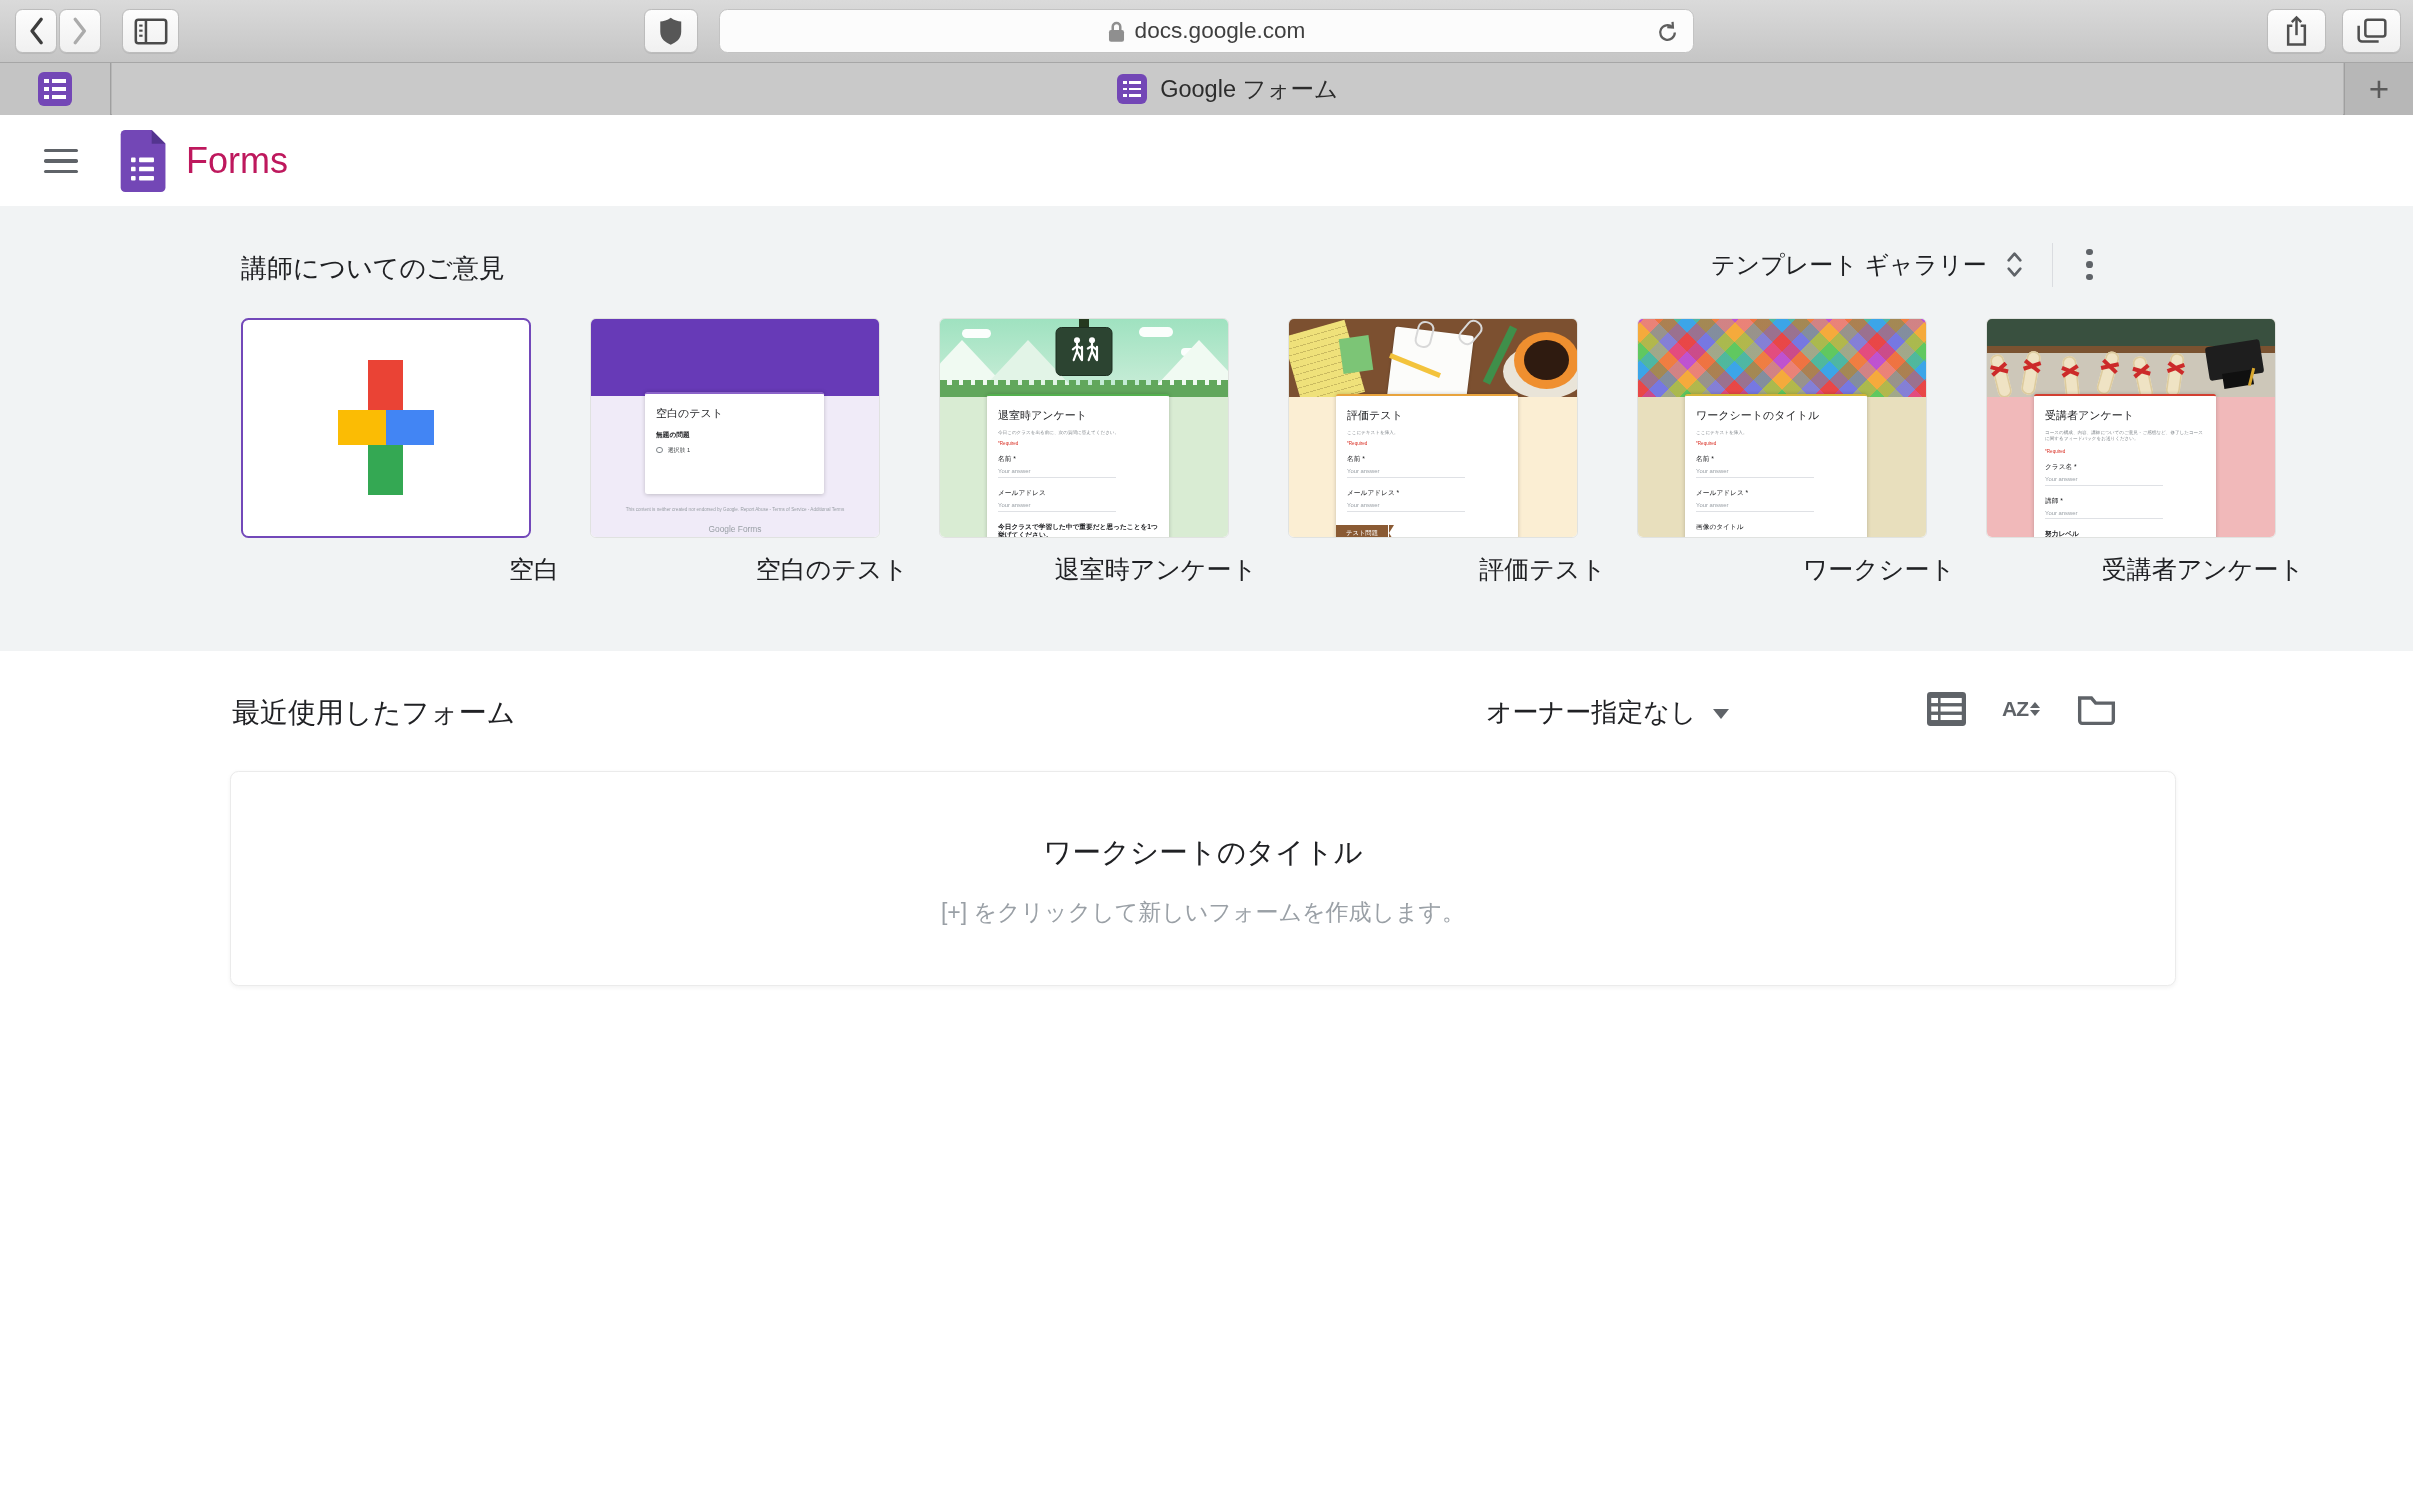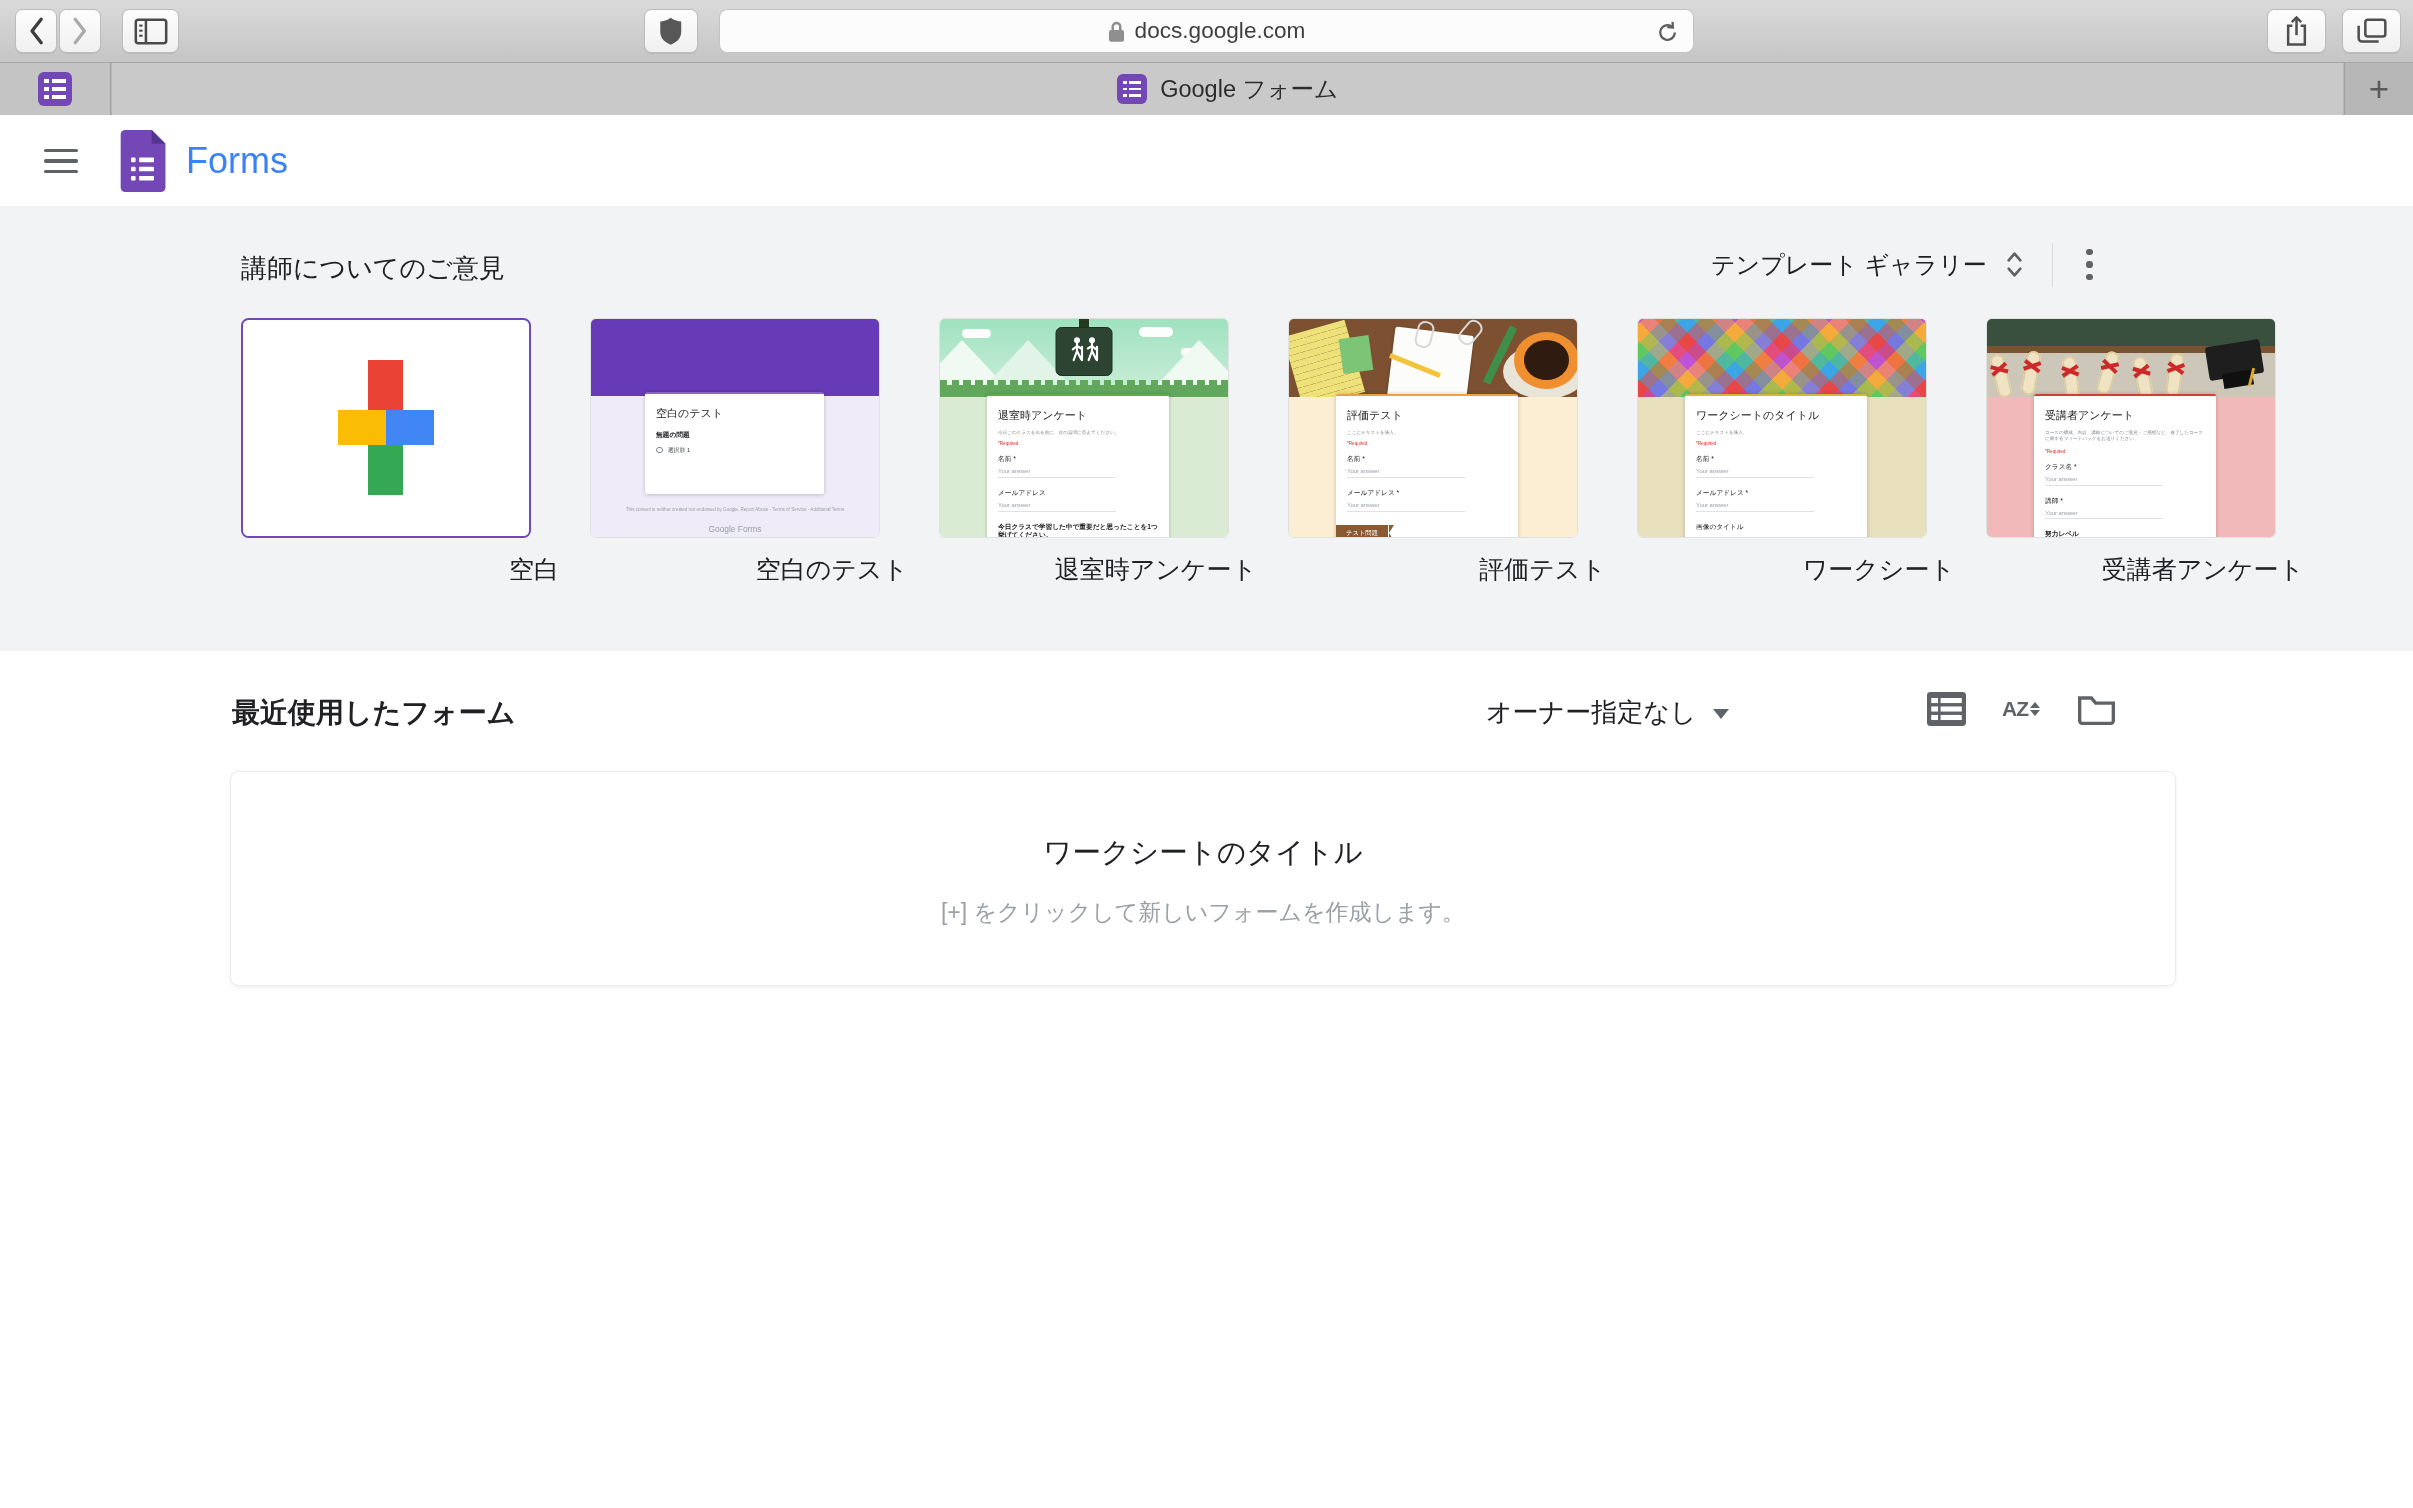--- a/index.html
+++ b/index.html
@@ -41,21 +41,21 @@
     background:linear-gradient(#fff 0 18%, transparent 18% 41%, #fff 41% 59%, transparent 59% 82%, #fff 82% 100%); }
   .favicon::after { content:""; position:absolute; left:40%; top:22%; width:41%; height:56%;
     background:linear-gradient(#fff 0 18%, transparent 18% 41%, #fff 41% 59%, transparent 59% 82%, #fff 82% 100%); }
 
   
   .gheader { position:absolute; top:115px; left:0; right:0; height:91px; background:#fff; }
   .hamburger { position:absolute; left:44px; top:28.5px; width:40px; height:35px; border:none; background:none;
     display:flex; flex-direction:column; justify-content:center; gap:6.7px; cursor:pointer; }
   .hamburger i { display:block; width:34px; height:3.8px; border-radius:1.7px; background:#5f6368; }
   .forms-logo { position:absolute; left:119px; top:15px; width:47px; height:62px; }
-  .app-name { position:absolute; left:186px; top:25px; font-size:36px; color:#3b82f6; }
+  .app-name { position:absolute; left:186px; top:25px; font-size:36px; color:#be185d; }
   .searchbar { position:absolute; left:596px; top:122px; width:1198px; height:77px; background:#f1f3f4;
     border-radius:11.7px; display:flex; align-items:center; padding-left:39px; gap:22px; }
   .searchbar .ph { font-size:26px; color:#80868b; }
   .apps-grid { position:absolute; left:2055px; top:132px; width:55px; height:55px; border:none; background:none;
     display:grid; grid-template-columns:repeat(3,11px); grid-template-rows:repeat(3,11px); gap:8.4px;
     place-content:center; cursor:pointer; }
   .apps-grid i { width:11px; height:11px; border-radius:50%; background:#5a5e62; }
   .account-card { position:absolute; left:2144px; top:123px; width:235px; height:76px; background:#fff;
     border:1.7px solid #dcdcdc; border-radius:10px; display:flex; align-items:center; padding:0 8.4px 0 13.4px; }
   .eccs { flex:1; text-align:center; }
@@ -178,21 +178,21 @@
     border-radius:3.4px; transform:rotate(-9deg); }
   .co-banner .cap::after { content:""; position:absolute; left:13.4px; top:28.5px; width:30px; height:15px; background:#101010; }
   .co-banner .tassel { position:absolute; right:22px; top:49px; width:3.4px; height:18.4px; background:#d9a72c; transform:rotate(14deg); }
   .co-body { position:absolute; top:78px; left:0; right:0; bottom:0; background:#f1b9ba; }
   .icard.course { border-top:2.5px solid #d23f31; }
   .fdesc.two { line-height:6.3px; }
   .grid-title { font-size:6.7px; font-weight:bold; color:#202124; margin:3.4px 0 6.7px; }
 
   
   .recent { position:absolute; top:651px; left:0; right:0; bottom:0; background:#fff; }
-  .recent-title { position:absolute; left:232px; top:43px; font-size:28px; font-weight:700; color:#202124; }
+  .recent-title { position:absolute; left:232px; top:43px; font-size:28px; font-weight:400; color:#202124; }
   .owner-filter { position:absolute; left:1486px; top:44px; display:flex; align-items:center; gap:17px;
     border:none; background:none; cursor:pointer; font-size:26px; color:#202124; font-family:inherit; }
   .owner-filter .tri { width:0; height:0; border-left:8.4px solid transparent; border-right:8.4px solid transparent;
     border-top:10px solid #5f6368; margin-top:3.4px; }
   .view-icons { position:absolute; left:1926px; top:689px; display:flex; gap:35px; align-items:center; }
   .view-icons { top:auto; } 
   .recent .view-icons { position:absolute; left:1926px; top:38px; }
   .icon-btn { border:none; background:none; cursor:pointer; width:40px; height:40px;
     display:flex; align-items:center; justify-content:center; }
   .az { display:flex; align-items:center; color:#5f6368; }

